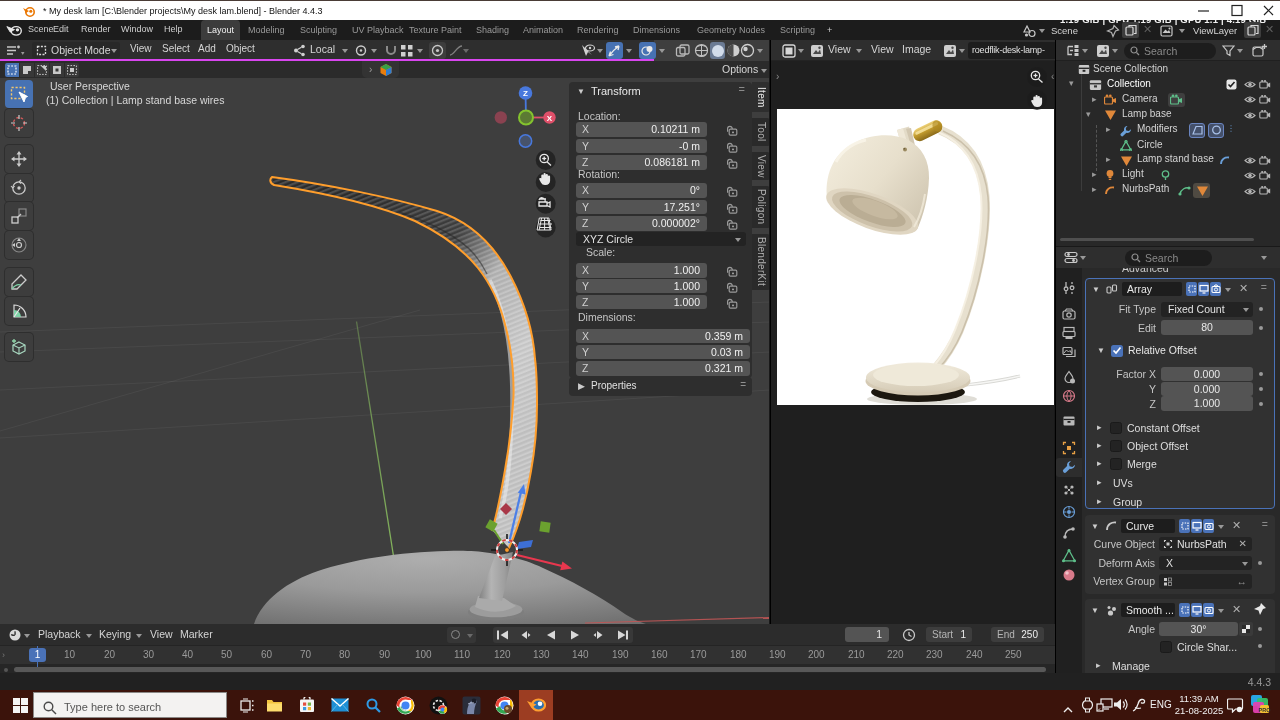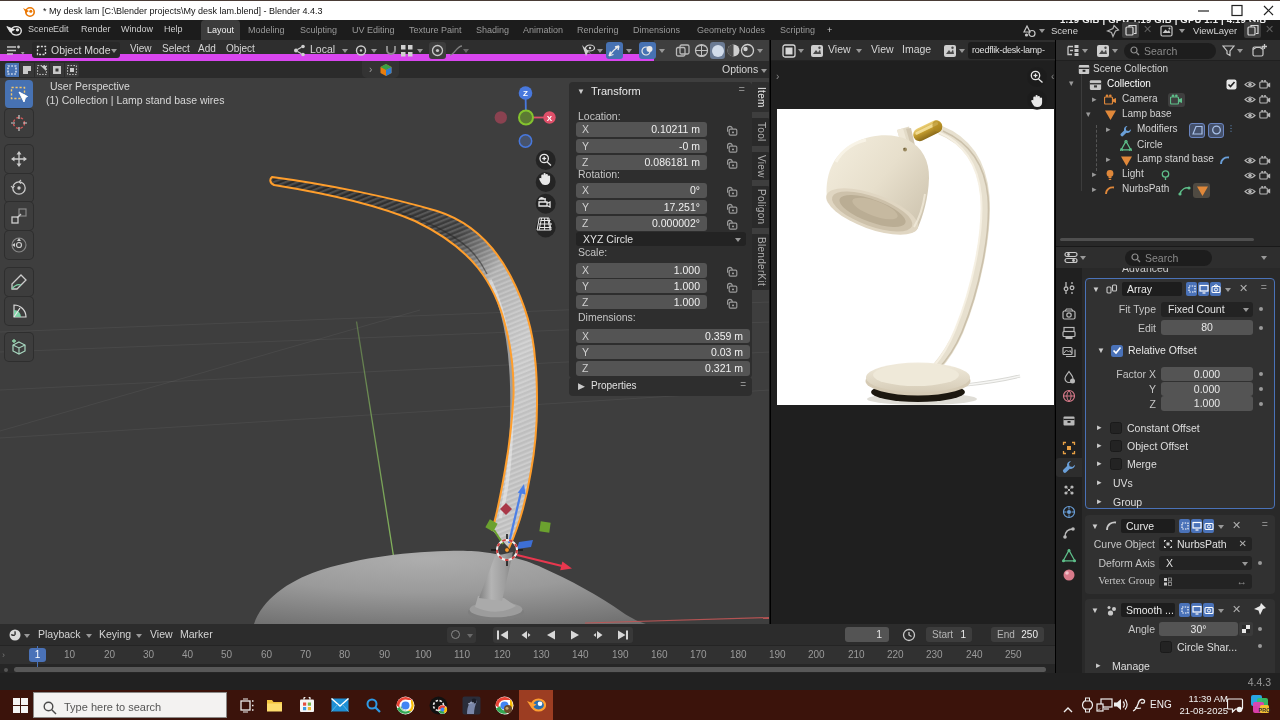--- a/index.html
+++ b/index.html
@@ -92,21 +92,21 @@
     <path d="M1,4 L10,7.5 L5,10.5 Z" fill="#e8e8e8" stroke="#e8e8e8" stroke-width="1"></path>
   </svg>
   <div class="menuitem" style="left:28px">Scene</div>
   <div class="menuitem" style="left:53px">Edit</div>
   <div class="menuitem" style="left:81px">Render</div>
   <div class="menuitem" style="left:121px">Window</div>
   <div class="menuitem" style="left:164px">Help</div>
   <div class="wstab active" style="left:201px">Layout</div>
   <div class="wstab" style="left:248px">Modeling</div>
   <div class="wstab" style="left:300px">Sculpting</div>
-  <div class="wstab" style="left:352px">UV Editing</div>
+  <div class="wstab" style="left:352px">UV Playback</div>
   <div class="wstab" style="left:409px">Texture Paint</div>
   <div class="wstab" style="left:476px">Shading</div>
   <div class="wstab" style="left:523px">Animation</div>
   <div class="wstab" style="left:577px">Rendering</div>
   <div class="wstab" style="left:633px">Dimensions</div>
   <div class="wstab" style="left:697px">Geometry Nodes</div>
   <div class="wstab" style="left:780px">Scripting</div>
   <div class="wstab" style="left:827px;color:#cfcfcf">+</div>
   <svg class="abs" style="left:1022px;top:3.5px" width="15" height="14" viewBox="0 0 15 14">
     <path d="M5,2 L8,8 H2 Z" fill="none" stroke="#c8c8c8" stroke-width="1.2"></path>
@@ -135,21 +135,21 @@
   <div class="abs" style="left:1244px;top:2px;width:17px;height:16px;background:#3d3d3d;border-radius:2px;">
     <svg style="position:absolute;left:2.5px;top:2px" width="12" height="12" viewBox="0 0 12 12">
         <rect x="1" y="3" width="7" height="8" rx="1" fill="none" stroke="#d8d8d8" stroke-width="1.2"></rect>
         <path d="M4,3 V1.5 h7 v8 h-2" fill="none" stroke="#d8d8d8" stroke-width="1.2"></path>
       </svg>
   </div>
   <span class="abs" style="left:1265px;top:3px;color:#5f5f5f;font-size:11px;">✕</span>
 </div>
 
 <div class="abs" id="viewport" style="left:0;top:40px;width:770px;height:584px;background:#3e3e3e;overflow:hidden;border-right:1px solid #191919;">
-  <div class="abs" id="vp-header" style="left:0;top:0;width:654px;height:21px;background:#2e2e2e;border-bottom:7px solid #d946ef;">
+  <div class="abs" id="vp-header" style="left:0;top:0;width:654px;height:21px;background:#2e2e2e;border-bottom:2px solid #d946ef;">
     <svg class="abs" style="left:5px;top:4px" width="22" height="13" viewBox="0 0 22 13">
       <path d="M2,3 h9 M2,6.5 h9 M2,10 h6" stroke="#c8c8c8" stroke-width="1.4"></path>
       <circle cx="13.5" cy="3" r="1.4" fill="#c8c8c8"></circle>
       <path d="M16,8 l3.5,0 l-1.75,3 z" fill="#989898"></path>
     </svg>
     <div class="abs" style="left:32px;top:2px;width:88px;height:16px;background:#282828;border-radius:3px;">
       <svg class="abs" style="left:4px;top:3px" width="11" height="11" viewBox="0 0 11 11">
           <rect x="1.5" y="1.5" width="8" height="8" fill="none" stroke="#d8d8d8" stroke-width="1.3" stroke-dasharray="2 1.4"></rect>
         </svg>
       <span class="abs txt" style="left:19px;top:2px;font-size:10.5px;">Object Mode</span>
@@ -534,21 +534,21 @@
       <svg class="lock" style="top:119.5px">
           <use href="#lockico"></use>
         </svg>
       <svg class="lock" style="top:136px">
           <use href="#lockico"></use>
         </svg>
       <div class="dfield" style="left:7px;top:150px;width:170px;height:14px;">
         <span class="abs" style="left:7px;top:1px;">XYZ Circle</span>
         <span class="caret abs" style="right:5px;top:6px"></span>
       </div>
-      <div class="abs" style="left:9px;top:164px;color:#c5c5c5;font-size:10.5px;">Scale:</div>
+      <div class="abs" style="left:17px;top:164px;color:#c5c5c5;font-size:10.5px;">Scale:</div>
       <div class="field nrow" style="top:181px;">
           <span class="ax">X</span>
           <span class="val">1.000</span>
         </div>
       <div class="field nrow" style="top:196.5px;">
           <span class="ax">Y</span>
           <span class="val">1.000</span>
         </div>
       <div class="field nrow" style="top:212.5px;">
           <span class="ax">Z</span>
@@ -1048,21 +1048,21 @@
           </svg>
         <span style="position:absolute;left:18px;top:1px">NurbsPath</span>
         <span style="position:absolute;right:5px;top:1px;color:#b0b0b0;font-size:10px;">✕</span>
       </div>
       <div class="abs plabel" style="top:42px;">Deform Axis</div>
       <div class="dfield" style="left:74px;top:40.7px;width:93px;height:14.5px;">
           <span style="position:absolute;left:7px;top:1px">X</span>
           <span class="caret abs" style="right:4px;top:6px"></span>
         </div>
       <div class="pdot" style="top:45.7px;"></div>
-      <div class="abs plabel" style="top:60.4px;font-family:Liberation Serif, serif;">Vertex Group</div>
+      <div class="abs plabel" style="top:60.4px;">Vertex Group</div>
       <div class="dfield" style="left:74px;top:59.2px;width:93px;height:14.5px;">
         <svg style="position:absolute;left:4px;top:2.5px" width="11" height="10" viewBox="0 0 11 10">
             <rect x="1" y="1" width="3" height="3" fill="#c8c8c8"></rect>
             <rect x="5.5" y="1" width="3" height="3" fill="none" stroke="#999" stroke-width="0.8"></rect>
             <rect x="1" y="5.5" width="3" height="3" fill="#c8c8c8"></rect>
             <rect x="5.5" y="5.5" width="3" height="3" fill="none" stroke="#999" stroke-width="0.8"></rect>
           </svg>
         <span style="position:absolute;right:5px;top:1px;color:#909090;">↔</span>
       </div>
     </div>
@@ -1302,21 +1302,21 @@
   </svg>
   <svg class="abs" style="left:1113px;top:8px" width="15" height="13" viewBox="0 0 15 13">
     <path d="M1,4.5 h3 L8,1 v11 L4,8.5 H1 Z" fill="#eee"></path>
     <path d="M10,3.5 a4,4 0 0 1 0,6 M12,1.5 a7,7 0 0 1 0,10" stroke="#eee" stroke-width="1.2" fill="none"></path>
   </svg>
   <svg class="abs" style="left:1131px;top:7px" width="16" height="16" viewBox="0 0 16 16">
     <path d="M2,14 C5,13 6,10 7,7 M7,7 c0.5,-2 1.5,-4 3.5,-4.5 c2,-0.5 3.5,1 3,2.5 c-0.5,1.5 -2.5,1.5 -3.5,0.5" stroke="#eee" stroke-width="1.3" fill="none"></path>
     <path d="M4,10.5 q3,1.5 6,0.5" stroke="#eee" stroke-width="1.1" fill="none"></path>
   </svg>
   <span class="abs" style="left:1150px;top:9px;color:#f0f0f0;font-size:10px;">ENG</span>
-  <div class="abs" style="left:1170px;top:3px;width:58px;height:25px;text-align:right;color:#f0f0f0;font-size:9.5px;line-height:12px;">11:39 AM<br>21-08-2025</div>
+  <div class="abs" style="left:1170px;top:3px;width:58px;height:25px;text-align:center;color:#f0f0f0;font-size:9.5px;line-height:12px;">11:39 AM<br>21-08-2025</div>
   <svg class="abs" style="left:1227px;top:7px" width="17" height="16" viewBox="0 0 17 16">
     <path d="M1.5,2 h13 a1,1 0 0 1 1,1 v8 a1,1 0 0 1 -1,1 h-6 l-3,3 v-3 h-4 a1,1 0 0 1 -1,-1 v-8 a1,1 0 0 1 1,-1 Z" fill="none" stroke="#f0f0f0" stroke-width="1.2"></path>
     <circle cx="12.5" cy="12.5" r="2.8" fill="#f0f0f0"></circle>
   </svg>
   <div class="abs" style="left:1249px;top:4px;width:22px;height:22px;">
     <svg width="22" height="22" viewBox="0 0 22 22">
       <rect x="2" y="1" width="11" height="11" rx="2" fill="#2aa4e0"></rect>
       <rect x="8" y="4" width="11" height="11" rx="2" fill="#35c06a" opacity="0.95"></rect>
       <rect x="4" y="8" width="11" height="11" rx="2" fill="#e040b0" opacity="0.95"></rect>
       <rect x="11" y="11" width="9" height="8" rx="1.5" fill="#f2c230"></rect>

